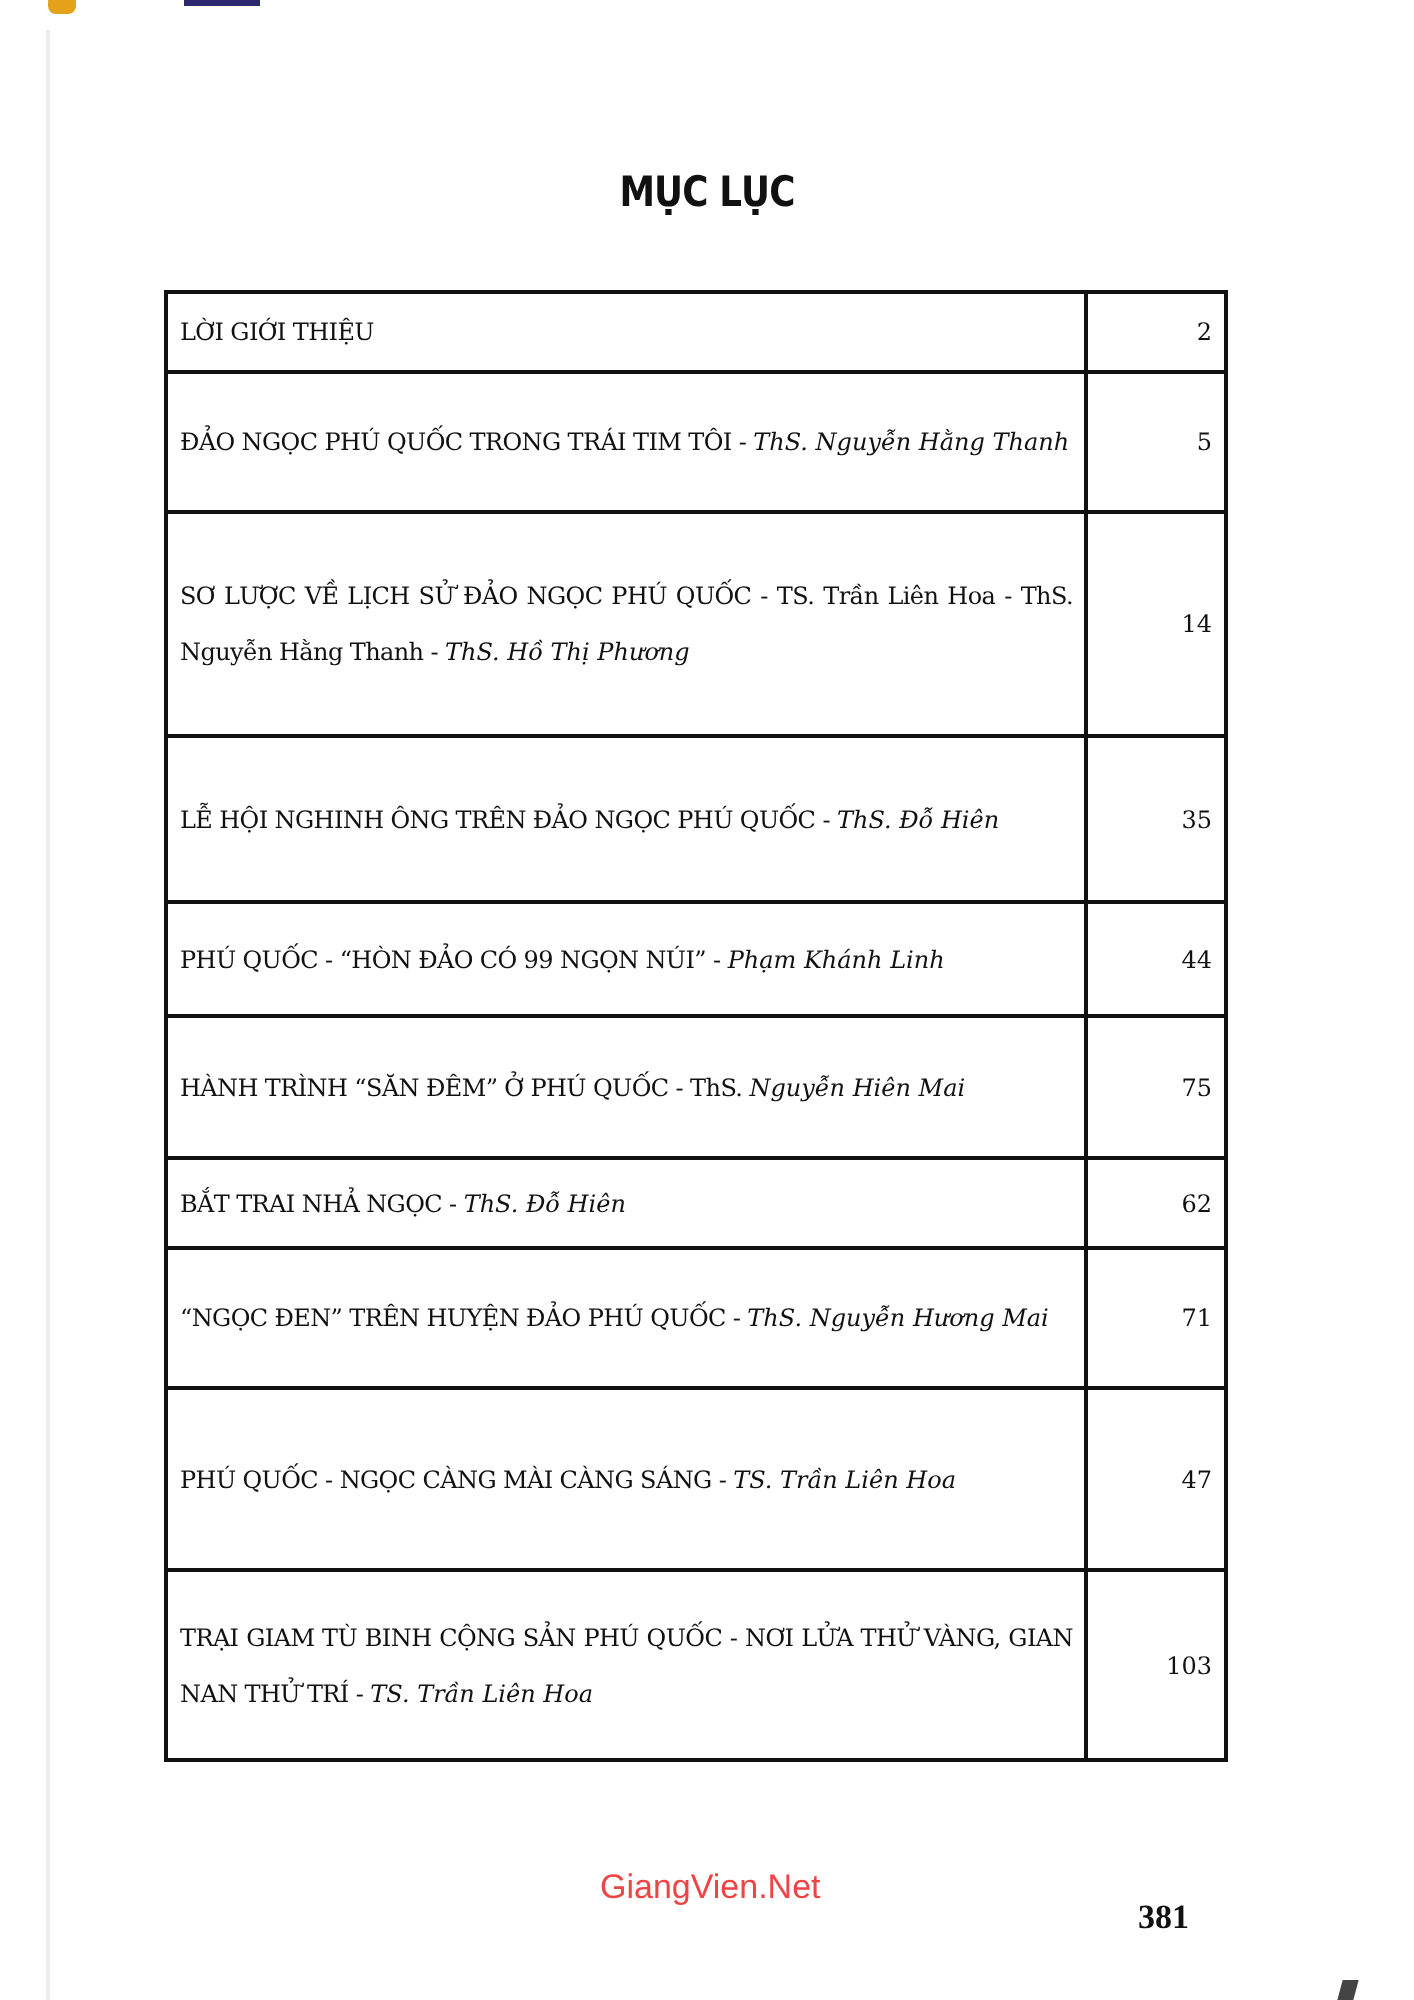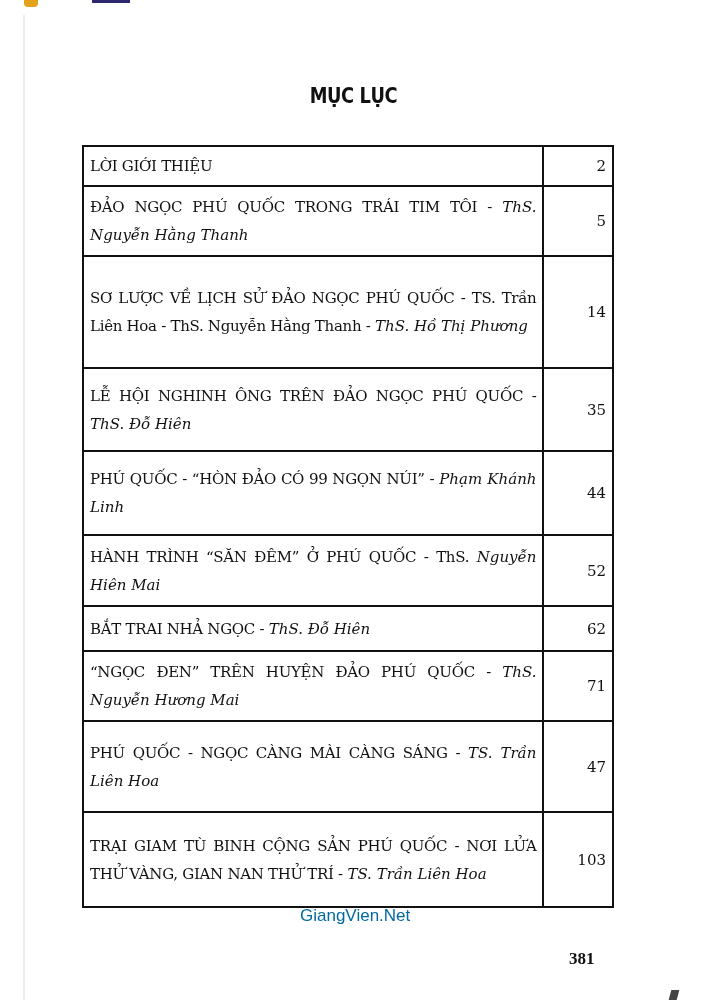--- a/index.html
+++ b/index.html
@@ -3,26 +3,26 @@
 <meta charset="utf-8">
 <style>
   html, body { margin:0; padding:0; }
   body { width:707px; height:1000px; background:#ffffff; position:relative; overflow:hidden; font-family:"DejaVu Serif", serif; color:#111; }
   .page-edge { position:absolute; left:23px; top:15px; width:2px; height:985px; background:#ececec; }
   .corner-tab-left { position:absolute; left:24px; top:0; width:14px; height:7px; background:#e3a21a; border-radius:0 0 4px 4px; }
   .corner-tab-right { position:absolute; left:92px; top:0; width:38px; height:3px; background:#2b2870; }
   .corner-mark-br { position:absolute; left:670px; top:990px; width:8px; height:10px; background:#444; transform:skewX(-15deg); }
   .title { position:absolute; left:0; width:707px; top:84px; text-align:center; font-family:"DejaVu Sans", sans-serif; font-weight:bold; font-size:21px; letter-spacing:-0.5px; transform:scaleX(0.85); }
   table.toc { position:absolute; left:82px; top:145px; width:532px; border-collapse:collapse; }
-  table.toc td { border:2px solid #111; vertical-align:middle; font-size:15px; line-height:28px; }
+  table.toc td { border:2px solid #111; vertical-align:middle; font-size:12px; line-height:28px; }
   td.entry { width:443px; padding:3px 6px 3px 6px; text-align:justify; font-family:"DejaVu Serif", serif; }
   td.page { width:60px; text-align:right; padding-right:6px; font-size:17px; }
   .sub { font-style:italic; }
   .page-number { position:absolute; left:569px; top:949px; font-family:"Liberation Serif", serif; font-weight:bold; font-size:17px; }
-  .watermark { position:absolute; left:300px; top:906px; font-family:"Liberation Sans", sans-serif; font-size:17px; color:#0369a1; }
+  .watermark { position:absolute; left:300px; top:934px; font-family:"Liberation Sans", sans-serif; font-size:17px; color:#ef4444; }
   .entry-text { letter-spacing:-0.3px; }
 </style>
 </head>
 <body>
 
 <div class="page-edge"></div>
 <div class="corner-tab-left"></div>
 <div class="corner-tab-right"></div>
 <div class="corner-mark-br"></div>
 
@@ -39,27 +39,27 @@
       <td class="page">5</td>
     </tr>
     <tr style="height:112px">
       <td class="entry"><span class="entry-text">SƠ LƯỢC VỀ LỊCH SỬ ĐẢO NGỌC PHÚ QUỐC  - TS. Trần Liên Hoa - ThS. Nguyễn Hằng Thanh - </span><span class="sub">ThS. Hồ Thị Phương</span></td>
       <td class="page">14</td>
     </tr>
     <tr style="height:83px">
       <td class="entry"><span class="entry-text">LỄ HỘI NGHINH ÔNG TRÊN ĐẢO NGỌC PHÚ QUỐC - </span><span class="sub">ThS. Đỗ Hiên</span></td>
       <td class="page">35</td>
     </tr>
-    <tr style="height:84px">
+    <tr style="height:57px">
       <td class="entry"><span class="entry-text">PHÚ QUỐC - “HÒN ĐẢO CÓ 99 NGỌN NÚI” - </span><span class="sub">Phạm Khánh Linh</span></td>
       <td class="page">44</td>
     </tr>
     <tr style="height:71px">
       <td class="entry"><span class="entry-text">HÀNH TRÌNH “SĂN ĐÊM” Ở PHÚ QUỐC - ThS. </span><span class="sub">Nguyễn Hiên Mai</span></td>
-      <td class="page">52</td>
+      <td class="page">75</td>
     </tr>
     <tr style="height:45px">
       <td class="entry"><span class="entry-text">BẮT TRAI NHẢ NGỌC - </span><span class="sub">ThS. Đỗ Hiên</span></td>
       <td class="page">62</td>
     </tr>
     <tr style="height:70px">
       <td class="entry"><span class="entry-text">“NGỌC ĐEN” TRÊN HUYỆN ĐẢO PHÚ QUỐC - </span><span class="sub">ThS. Nguyễn Hương Mai</span></td>
       <td class="page">71</td>
     </tr>
     <tr style="height:91px">

